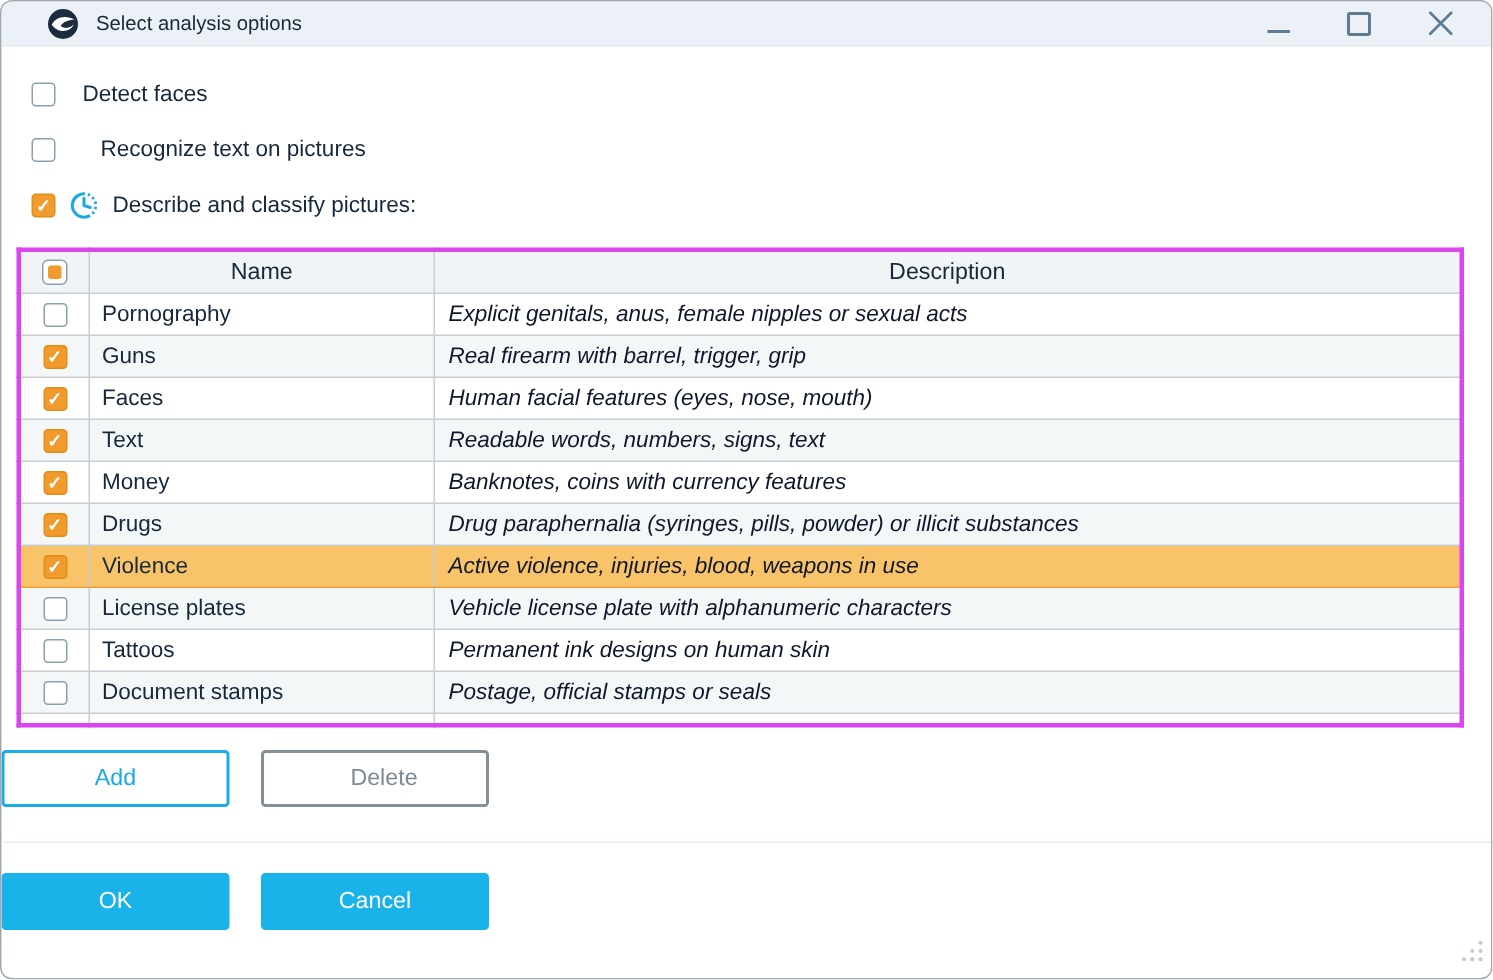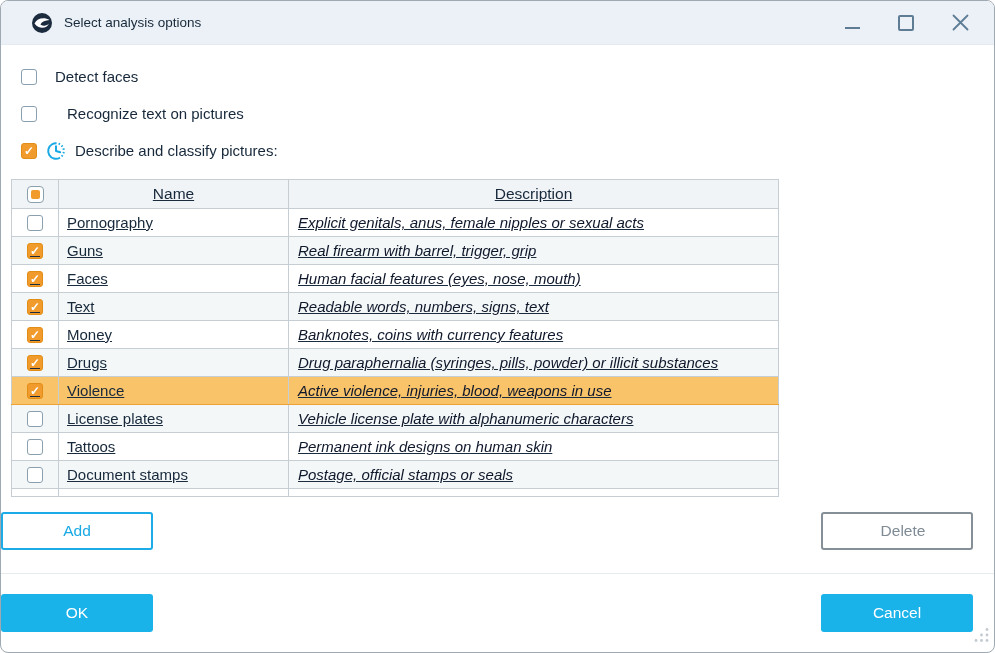--- a/index.html
+++ b/index.html
@@ -4,57 +4,57 @@
 <style>
   html,body{margin:0;padding:0;background:#fff;}
   *{box-sizing:border-box;}
   .window{
     width:995px;height:653px;
     border:1px solid #9fa9b1;border-radius:8px;
     background:#fff;overflow:hidden;position:relative;
     font-family:"Liberation Sans",sans-serif;color:#1b2c3e;
   }
   
-  .titlebar{height:44px;background:#ebf1f6;display:flex;align-items:center;
+  .titlebar{height:30px;background:#ebf1f6;display:flex;align-items:center;
     padding:0 22px 0 30px;border-bottom:1px solid #e4ebf0;}
   .logo{width:22px;height:22px;margin-right:11px;flex:0 0 auto;}
   .title{font-size:13.5px;color:#16283a;}
   .win-controls{margin-left:auto;display:flex;align-items:center;gap:30px;}
   .win-btn{width:24px;height:24px;display:flex;align-items:center;justify-content:center;cursor:pointer;}
   .glyph-min{width:15px;height:0;border-bottom:2px solid #5e7d95;margin-top:10px;}
   .glyph-max{width:16px;height:16px;border:2px solid #5e7d95;border-radius:2px;}
   
   .options{padding:23px 0 0 20px;}
   .option-row{display:flex;align-items:center;height:17px;margin-bottom:20px;}
   .cb{width:16px;height:16px;border:1px solid #8ba0af;border-radius:3px;background:#fff;
     flex:0 0 auto;display:flex;align-items:center;justify-content:center;cursor:pointer;}
   .cb.checked{background:#f19b2c;border-color:#e28d18;}
   .cb.checked::after{content:"\2713";color:#fff;font-size:12px;font-weight:700;line-height:1;}
   .option-label{font-size:15px;margin-left:18px;color:#16283a;}
   .clock{width:20px;height:20px;margin-left:9px;flex:0 0 auto;}
   
   .tbl-wrap{margin:13px 10px 0 10px;}
-  table{border-collapse:collapse;width:768px;table-layout:fixed;
-    border:1px solid #d946ef;text-decoration:underline;}
+  table{border-collapse:collapse;width:965px;table-layout:fixed;
+    border:3px solid #d946ef;}
   col.c-check{width:47px;} col.c-name{width:230px;}
   th,td{border:1px solid #c6cdd3;overflow:hidden;white-space:nowrap;}
   th{height:29px;background:#f1f4f7;font-weight:400;font-size:15.5px;color:#16283a;text-align:center;}
   td{height:28px;font-size:15px;margin-left:16px;}
   td.check-cell,th.check-cell{text-align:center;vertical-align:middle;}
   td.check-cell .cb{margin:0 auto;}
   td.name-cell{padding-left:8px;color:#16283a;}
   td.desc-cell{padding-left:9px;color:#0f172a;font-style:italic;}
   tr.alt td{background:#f3f7f8;}
   tr.selected td{background:#f9c369;border-top:1px solid #eda235;border-bottom:1px solid #eda235;}
   tr.partial td{height:8px;background:#fff;}
   .cb-all{width:17px;height:17px;border:1px solid #8aa0ad;border-radius:4px;background:#fff;
     display:flex;align-items:center;justify-content:center;margin:0 auto;cursor:pointer;}
   .cb-all.indeterminate::after{content:"";width:9px;height:9px;background:#f19b2c;border-radius:2px;}
   
-  .btn-row{display:flex;justify-content:space-between;gap:14px;padding-right:21px;margin-top:15px;}
+  .btn-row{display:flex;justify-content:flex-start;gap:21px;padding-right:21px;margin-top:15px;}
   .btn{width:152px;height:38px;display:flex;align-items:center;justify-content:center;
     font-size:15.5px;border-radius:3px;cursor:pointer;background:#fff;}
   .btn-add{border:2px solid #1babe6;color:#19a9e4;}
   .btn-delete{border:2px solid #858f97;color:#7e8a94;padding-left:12px;}
   .btn-primary{border:none;background:#19b2e9;color:#fff;}
   .footer-sep{border-top:1px solid #e6ebee;margin-top:23px;}
   .ok-row{margin-top:20px;}
   .resize-grip{position:absolute;right:5px;bottom:5px;cursor:nwse-resize;}
 </style>
 </head>

